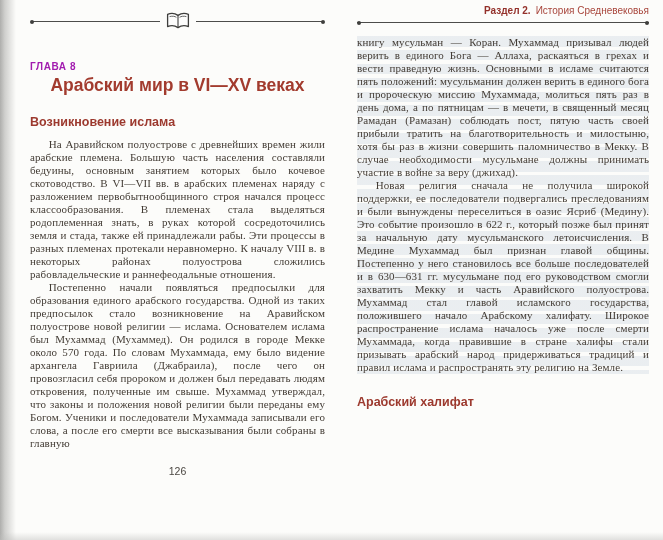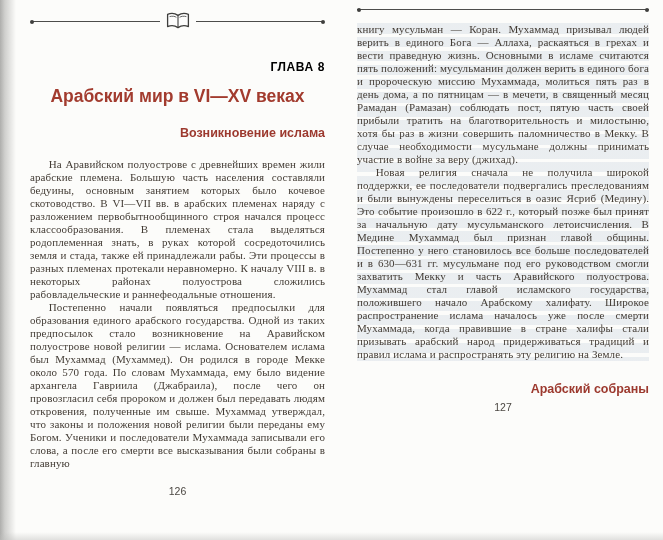--- a/index.html
+++ b/index.html
@@ -40,46 +40,46 @@
   .ornament .orn-line::before { left: -2px; }
   .ornament .orn-line::after { right: -2px; }
   .ornament .book-wrap {
     position: absolute; left: 50%; top: 0; transform: translateX(-50%);
     background: #fcfcfa; padding: 0 5px; height: 18px;
   }
 
   .kicker {
     margin-top: 29px;
     font-family: "Liberation Sans", sans-serif;
-    font-weight: 700; font-size: 12px; line-height: 16px;
-    letter-spacing: 0.6px; text-align: right; color: #000000;
+    font-weight: 700; font-size: 10px; line-height: 16px;
+    letter-spacing: 0.6px; text-align: left; color: #a21caf;
   }
   .chapter-title {
-    margin-top: 11px;
+    margin-top: 0;
     font-family: "Liberation Sans", sans-serif;
     font-weight: 700; font-size: 17.5px; line-height: 20px;
     text-align: center; color: #a23b2e;
   }
   .sec-heading {
     font-family: "Liberation Sans", sans-serif;
     font-weight: 700; font-size: 12.5px; line-height: 15px;
-    color: #9c392e; text-align: right;
+    color: #9c392e; text-align: left;
   }
   .page-left .sec-heading { margin-top: 20px; }
 
   .bodytext p {
     margin: 0; padding: 0;
     font-family: "Liberation Serif", serif;
     font-size: 11px; line-height: 13px;
     color: #433c35; text-align: justify; text-indent: 1.7em;
     letter-spacing: 0.1px;
   }
   .bodytext p.noindent { text-indent: 0; }
 
-  .page-left .bodytext { margin-top: 17px; }
+  .page-left .bodytext { margin-top: 8px; }
 
   .page-num {
     font-family: "Liberation Sans", sans-serif;
     font-size: 10.5px; color: #4b4742; text-align: center;
   }
   .page-left .page-num { margin-top: 15px; }
 
   
   .running-header {
     font-family: "Liberation Sans", sans-serif;
@@ -138,25 +138,27 @@
     <div class="bodytext">
       <p>На Аравийском полуострове с древнейших времен жили арабские племена. Большую часть населения составляли бедуины, основным занятием которых было кочевое скотоводство. В VI—VII вв. в арабских племенах наряду с разложением первобытнообщинного строя начался процесс классообразования. В племенах стала выделяться родоплеменная знать, в руках которой сосредоточились земля и стада, также ей принадлежали рабы. Эти процессы в разных племенах протекали неравномерно. К началу VIII в. в некоторых районах полуострова сложились рабовладельческие и раннефеодальные отношения.</p>
       <p>Постепенно начали появляться предпосылки для образования единого арабского государства. Одной из таких предпосылок стало возникновение на Аравийском полуострове новой религии — ислама. Основателем ислама был Мухаммад (Мухаммед). Он родился в городе Мекке около 570 года. По словам Мухаммада, ему было видение архангела Гавриила (Джабраила), после чего он провозгласил себя пророком и должен был передавать людям откровения, полученные им свыше. Мухаммад утверждал, что законы и положения новой религии были переданы ему Богом. Ученики и последователи Мухаммада записывали его слова, а после его смерти все высказывания были собраны в главную</p>
     </div>
 
     <div class="page-num">126</div>
   </div>
 
   <div class="page page-right">
 
+    <div class="running-header">
+      <span class="rh-bold">Раздел 2.</span><span>История Средневековья</span>
+    </div>
     <div class="header-rule"></div>
 
     <div class="bodytext bodytext-1 scan-tint">
       <p class="noindent">книгу мусульман — Коран. Мухаммад призывал людей верить в единого Бога — Аллаха, раскаяться в грехах и вести праведную жизнь. Основными в исламе считаются пять положений: мусульманин должен верить в единого бога и пророческую миссию Мухаммада, молиться пять раз в день дома, а по пятницам — в мечети, в священный месяц Рамадан (Рамазан) соблюдать пост, пятую часть своей прибыли тратить на благотворительность и милостыню, хотя бы раз в жизни совершить паломничество в Мекку. В случае необходимости мусульмане должны принимать участие в войне за веру (джихад).</p>
       <p>Новая религия сначала не получила широкой поддержки, ее последователи подвергались преследованиям и были вынуждены переселиться в оазис Ясриб (Медину). Это событие произошло в 622 г., который позже был принят за начальную дату мусульманского летоисчисления. В Медине Мухаммад был признан главой общины. Постепенно у него становилось все больше последователей и в 630—631 гг. мусульмане под его руководством смогли захватить Мекку и часть Аравийского полуострова. Мухаммад стал главой исламского государства, положившего начало Арабскому халифату. Широкое распространение ислама началось уже после смерти Мухаммада, когда правившие в стране халифы стали призывать арабский народ придерживаться традиций и правил ислама и распространять эту религию на Земле.</p>
     </div>
 
-    <div class="sec-heading">Арабский собраны</div>
+    <div class="sec-heading">Арабский халифат</div>
 
 
-    <div class="page-num">127</div>
   </div>
 </div>
 
 </body></html>

